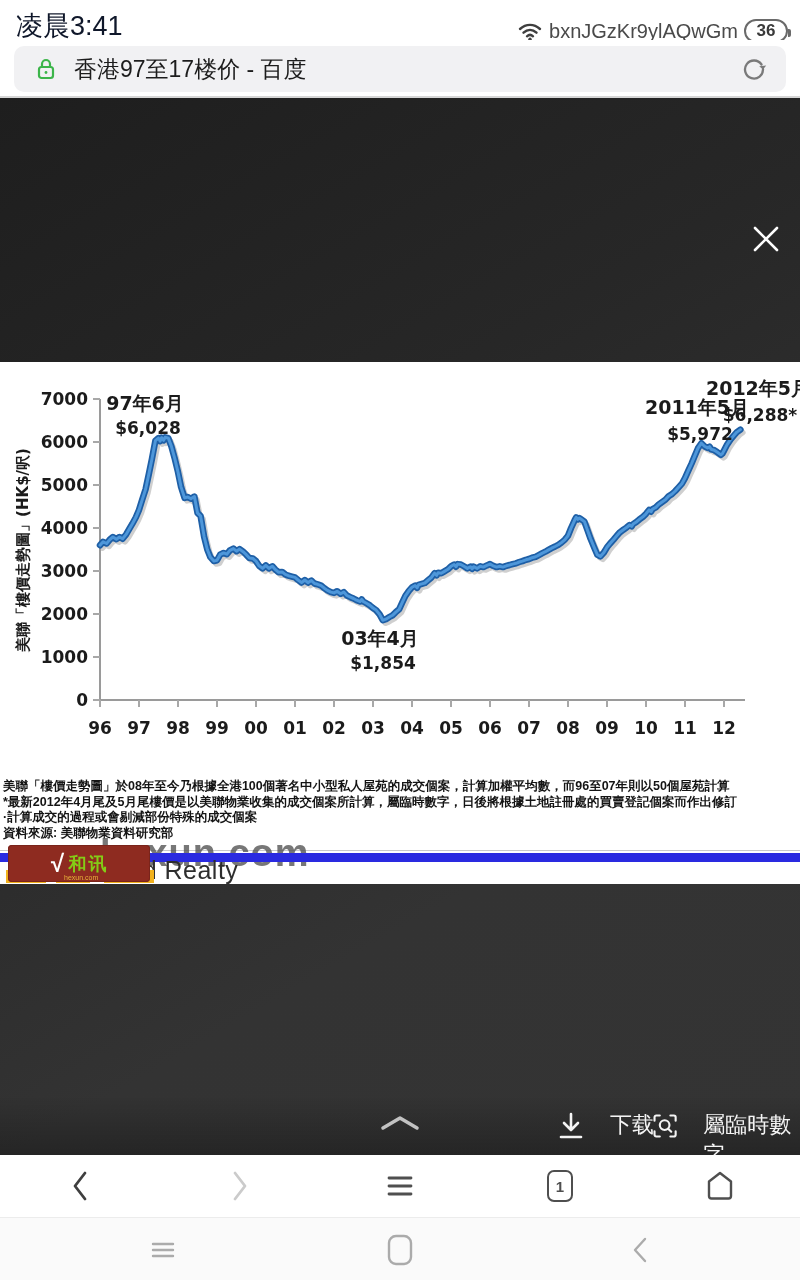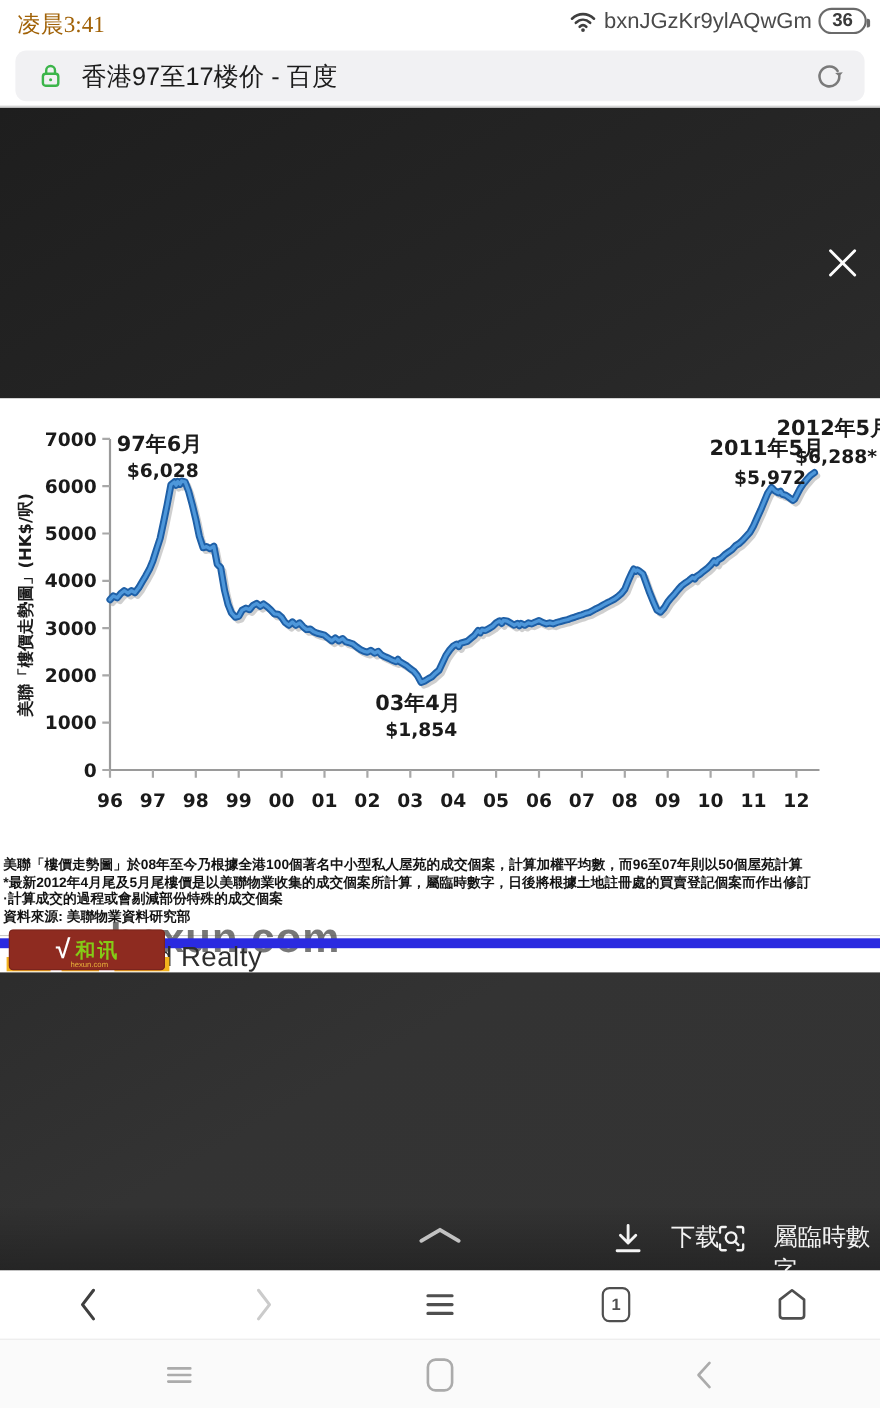--- a/index.html
+++ b/index.html
@@ -2,22 +2,22 @@
 <html><head>
 <meta charset="utf-8">
 <style>
   * { margin:0; padding:0; box-sizing:border-box; }
   html,body { width:800px; height:1280px; overflow:hidden; background:#000;
     font-family:"Liberation Sans","DejaVu Sans",sans-serif; }
   .screen { position:relative; width:800px; height:1280px; background:#fff; }
 
   
   .status-bar { position:absolute; left:0; top:0; width:800px; height:40px; background:#fff; }
-  .status-time { position:absolute; left:16px; top:8px; font-size:21px; color:#a16207;font-family:Liberation Serif, serif; }
-  .status-right { position:absolute; right:12px; top:4px; height:30px; display:flex; align-items:center; gap:6px; }
+  .status-time { position:absolute; left:16px; top:8px; font-size:27px; color:#0f172a; }
+  .status-right { position:absolute; right:12px; top:16px; height:30px; display:flex; align-items:center; gap:6px; }
   .ssid { font-size:20px; color:#4a4a4a; max-width:200px; white-space:nowrap; overflow:hidden; }
   .battery { position:relative; width:44px; height:24px; border:2px solid #6a6a6a; border-radius:12px;
     display:flex; align-items:center; justify-content:center; font-size:17px; font-weight:bold; color:#3a3a3a; }
   .battery:after { content:""; position:absolute; right:-5px; top:8px; width:3px; height:8px; background:#6a6a6a; border-radius:0 2px 2px 0; }
 
   
   .address-bar { position:absolute; left:0; top:40px; width:800px; height:58px; background:#fff; border-bottom:2px solid #d6d6d6;padding-left:24px; }
   .address-field { position:absolute; left:14px; top:6px; width:772px; height:46px; background:#f1f1f3; border-radius:10px;
     display:flex; align-items:center; }
   .lock-wrap { margin-left:18px; width:28px; height:28px; }

